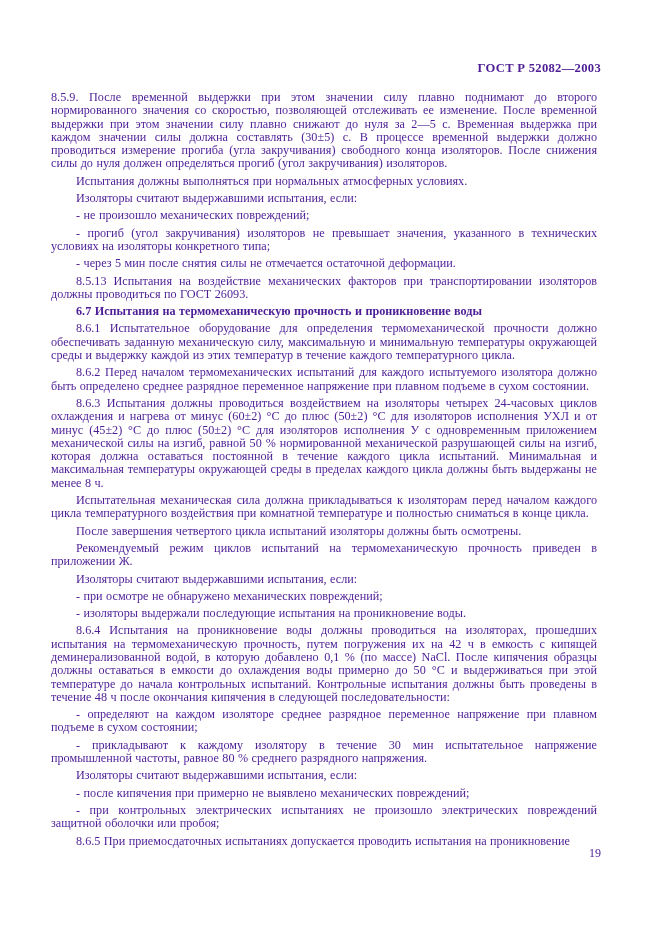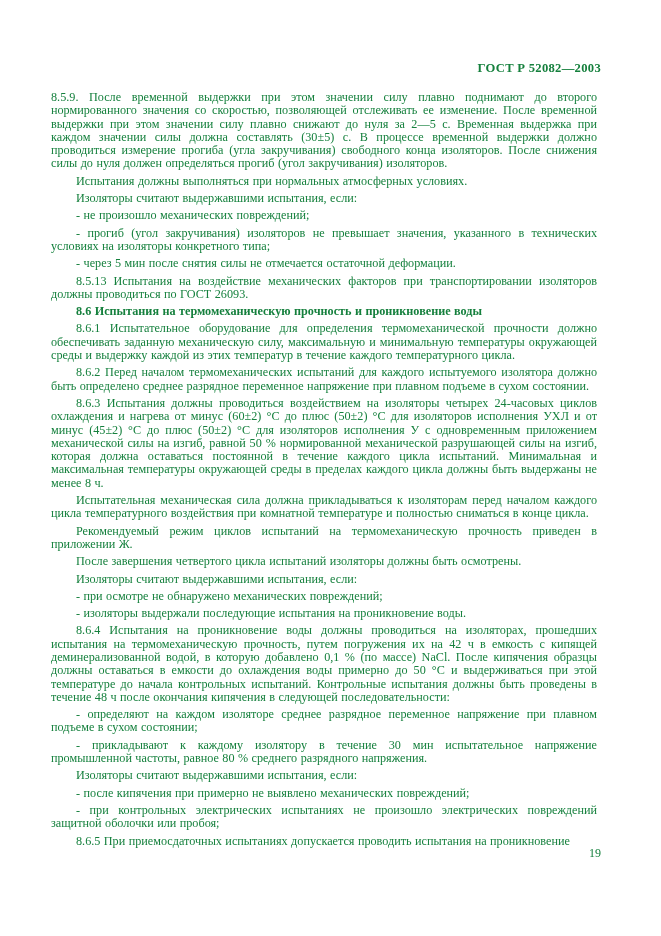--- a/index.html
+++ b/index.html
@@ -6,21 +6,21 @@
       margin: 0;
       padding: 0;
       background: #ffffff;
     }
     .page {
       position: relative;
       width: 661px;
       height: 936px;
       background: #ffffff;
       font-family: "Liberation Serif", "DejaVu Serif", serif;
-      color: #15803d;
+      color: #4c1d95;
       overflow: hidden;
       box-sizing: border-box;
     }
     .doc-header {
       position: absolute;
       top: 61px;
       left: 47px;
       width: 554px;
       text-align: right;
       font-weight: bold;
@@ -65,27 +65,27 @@
   <div class="doc-header">ГОСТ Р 52082—2003</div>
 
   <div class="doc-content">
       <p class="para flush">8.5.9. После временной выдержки при этом значении силу плавно поднимают до второго нормированного значения со скоростью, позволяющей отслеживать ее изменение. После временной выдержки при этом значении силу плавно снижают до нуля за 2—5 с. Временная выдержка при каждом значении силы должна составлять (30±5) с. В процессе временной выдержки должно проводиться измерение прогиба (угла закручивания) свободного конца изоляторов. После снижения силы до нуля должен определяться прогиб (угол закручивания) изоляторов.</p>
       <p class="para">Испытания должны выполняться при нормальных атмосферных условиях.</p>
       <p class="para">Изоляторы считают выдержавшими испытания, если:</p>
       <p class="para">- не произошло механических повреждений;</p>
       <p class="para">- прогиб (угол закручивания) изоляторов не превышает значения, указанного в технических условиях на изоляторы конкретного типа;</p>
       <p class="para">- через 5 мин после снятия силы не отмечается остаточной деформации.</p>
       <p class="para">8.5.13 Испытания на воздействие механических факторов при транспортировании изоляторов должны проводиться по ГОСТ 26093.</p>
-      <p class="para heading">8.6 Испытания на термомеханическую прочность и проникновение воды</p>
+      <p class="para heading">6.7 Испытания на термомеханическую прочность и проникновение воды</p>
       <p class="para">8.6.1 Испытательное оборудование для определения термомеханической прочности должно обеспечивать заданную механическую силу, максимальную и минимальную температуры окружающей среды и выдержку каждой из этих температур в течение каждого температурного цикла.</p>
       <p class="para">8.6.2 Перед началом термомеханических испытаний для каждого испытуемого изолятора должно быть определено среднее разрядное переменное напряжение при плавном подъеме в сухом состоянии.</p>
       <p class="para">8.6.3 Испытания должны проводиться воздействием на изоляторы четырех 24-часовых циклов охлаждения и нагрева от минус (60±2) °С до плюс (50±2) °С для изоляторов исполнения УХЛ и от минус (45±2) °С до плюс (50±2) °С для изоляторов исполнения У с одновременным приложением механической силы на изгиб, равной 50 % нормированной механической разрушающей силы на изгиб, которая должна оставаться постоянной в течение каждого цикла испытаний. Минимальная и максимальная температуры окружающей среды в пределах каждого цикла должны быть выдержаны не менее 8 ч.</p>
       <p class="para">Испытательная механическая сила должна прикладываться к изоляторам перед началом каждого цикла температурного воздействия при комнатной температуре и полностью сниматься в конце цикла.</p>
+      <p class="para">После завершения четвертого цикла испытаний изоляторы должны быть осмотрены.</p>
       <p class="para">Рекомендуемый режим циклов испытаний на термомеханическую прочность приведен в приложении Ж.</p>
-      <p class="para">После завершения четвертого цикла испытаний изоляторы должны быть осмотрены.</p>
       <p class="para">Изоляторы считают выдержавшими испытания, если:</p>
       <p class="para">- при осмотре не обнаружено механических повреждений;</p>
       <p class="para">- изоляторы выдержали последующие испытания на проникновение воды.</p>
       <p class="para">8.6.4 Испытания на проникновение воды должны проводиться на изоляторах, прошедших испытания на термомеханическую прочность, путем погружения их на 42 ч в емкость с кипящей деминерализованной водой, в которую добавлено 0,1 % (по массе) NaCl. После кипячения образцы должны оставаться в емкости до охлаждения воды примерно до 50 °С и выдерживаться при этой температуре до начала контрольных испытаний. Контрольные испытания должны быть проведены в течение 48 ч после окончания кипячения в следующей последовательности:</p>
       <p class="para">- определяют на каждом изоляторе среднее разрядное переменное напряжение при плавном подъеме в сухом состоянии;</p>
       <p class="para">- прикладывают к каждому изолятору в течение 30 мин испытательное напряжение промышленной частоты, равное 80 % среднего разрядного напряжения.</p>
       <p class="para">Изоляторы считают выдержавшими испытания, если:</p>
       <p class="para">- после кипячения при примерно не выявлено механических повреждений;</p>
       <p class="para">- при контрольных электрических испытаниях не произошло электрических повреждений защитной оболочки или пробоя;</p>
       <p class="para">8.6.5 При приемосдаточных испытаниях допускается проводить испытания на проникновение</p>

